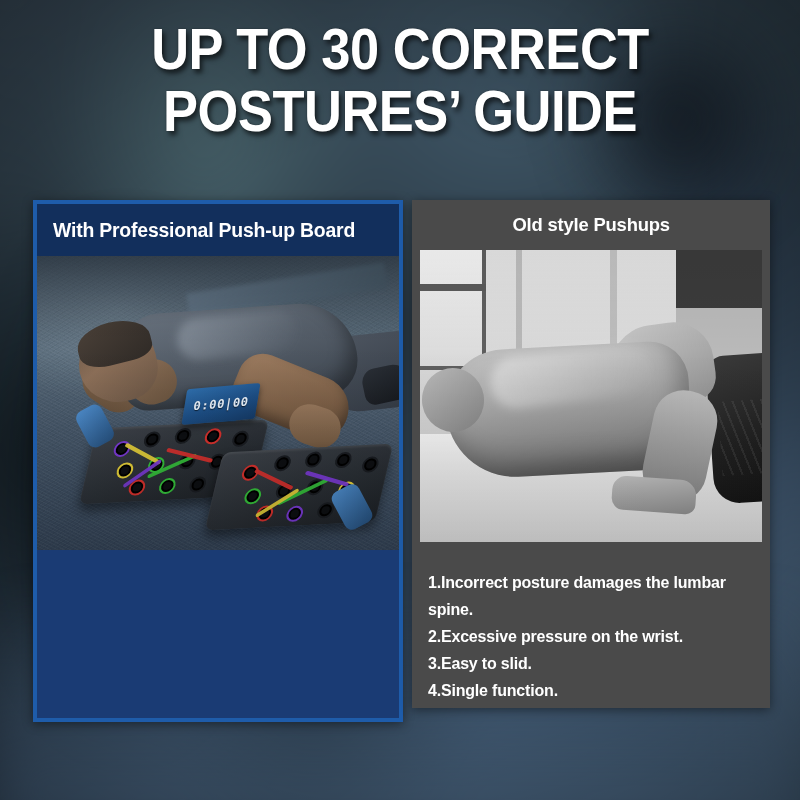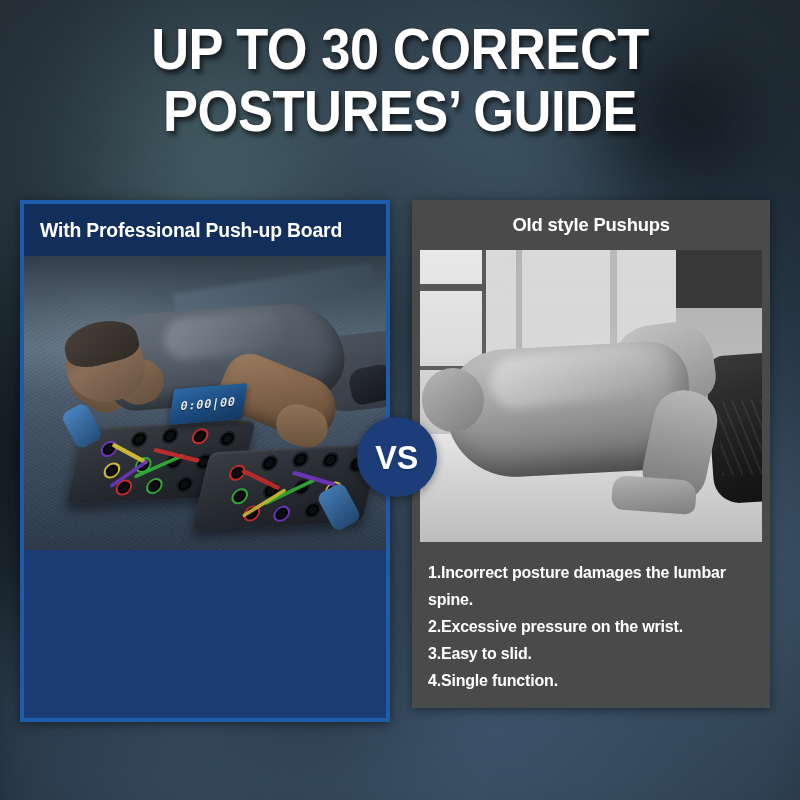--- a/index.html
+++ b/index.html
@@ -56,21 +56,21 @@
   }
   #headline .t-line { display:block; white-space:nowrap; }
 
   
   #panels { position:absolute; left:0; top:0; width:800px; height:800px; z-index:4; }
 
   .panel { position:absolute; overflow:hidden; }
 
   
   #panel-left {
-    left:20px; top:200px; width:370px; height:522px;
+    left:33px; top:200px; width:370px; height:522px;
     background:#1a3b74;
     border:4px solid #1e5caa;
     box-shadow:0 2px 10px rgba(0,0,0,.45);
   }
   #panel-left-head {
     height:52px; background:#122f5c;
     display:flex; align-items:center;
     padding-left:16px;
   }
   #panel-left-head .head-text {
@@ -101,21 +101,21 @@
     display:flex; align-items:center; justify-content:center;
   }
   #panel-right-head .head-text {
     color:#fff; font-weight:700; font-size:19px; letter-spacing:-0.2px;
     transform:scaleX(.97);
   }
   #photo-right {
     position:relative; margin:0 8px; height:292px; overflow:hidden;
     background:#c9c9c9; filter:grayscale(1);
   }
-  #panel-right-list { padding:17px 12px 10px 16px; }
+  #panel-right-list { padding:27px 12px 10px 16px; }
   #panel-right-list .li {
     color:#fff; font-weight:700; font-size:16.5px; line-height:27px;
     letter-spacing:-0.2px;
     transform:scaleX(.97); transform-origin:0 50%;
   }
 
   
   #vs-badge {
     position:absolute; left:357px; top:417px; width:80px; height:80px;
     border-radius:50%; background:#1c3d79; z-index:8;
@@ -436,17 +436,14 @@
     </div>
 
     <div id="panel-right-list">
       <div class="li">1.Incorrect posture damages the lumbar spine.</div>
       <div class="li">2.Excessive pressure on the wrist.</div>
       <div class="li">3.Easy to slid.</div>
       <div class="li">4.Single function.</div>
     </div>
   </div>
 
-  <div id="vs-badge">
-    <span class="vs-text">VS</span>
-  </div>
 
 </div>
 
 </body></html>

